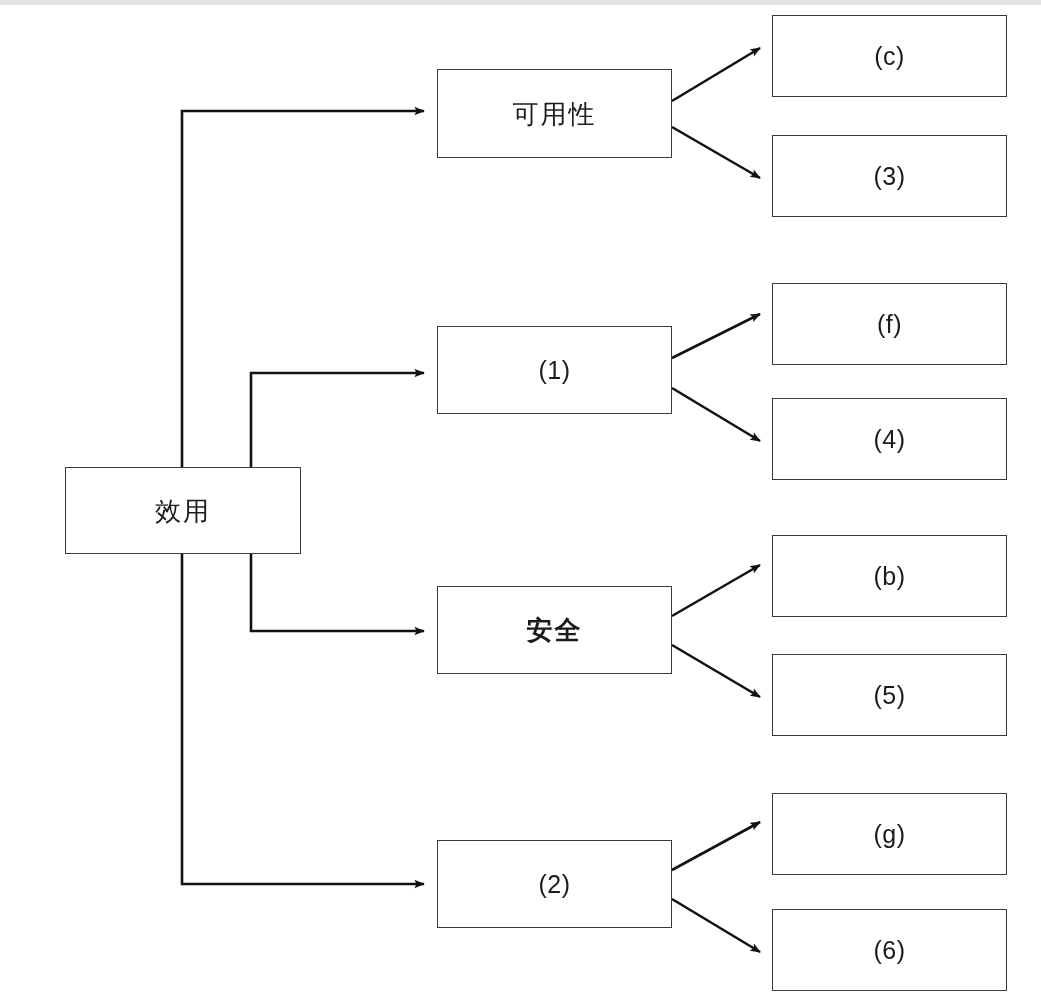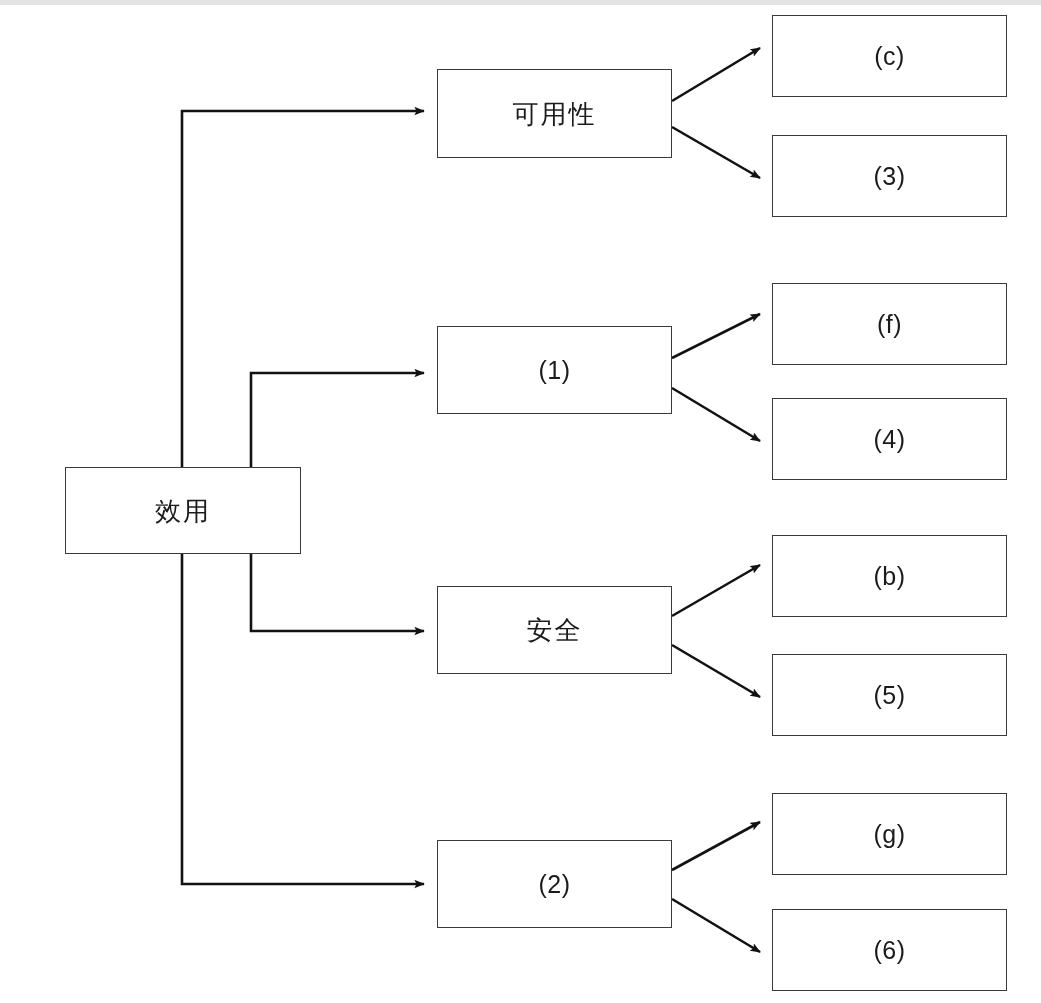--- a/index.html
+++ b/index.html
@@ -116,21 +116,21 @@
   <div class="node branch" style="left:437px; top:326px; width:235px; height:88px;">
     <span class="node-label">(1)</span>
   </div>
   <div class="node leaf" style="left:772px; top:283px; width:235px; height:82px;">
     <span class="node-label">(f)</span>
   </div>
   <div class="node leaf" style="left:772px; top:398px; width:235px; height:82px;">
     <span class="node-label">(4)</span>
   </div>
 
-  <div class="node cjk branch" style="left:437px; top:586px; width:235px; height:88px;">
+  <div class="node cjk branch" style="left:437px; top:586px; width:235px; height:88px;font-weight:bold;">
     <span class="node-label">安全</span>
   </div>
   <div class="node leaf" style="left:772px; top:535px; width:235px; height:82px;">
     <span class="node-label">(b)</span>
   </div>
   <div class="node leaf" style="left:772px; top:654px; width:235px; height:82px;">
     <span class="node-label">(5)</span>
   </div>
 
   <div class="node branch" style="left:437px; top:840px; width:235px; height:88px;">

